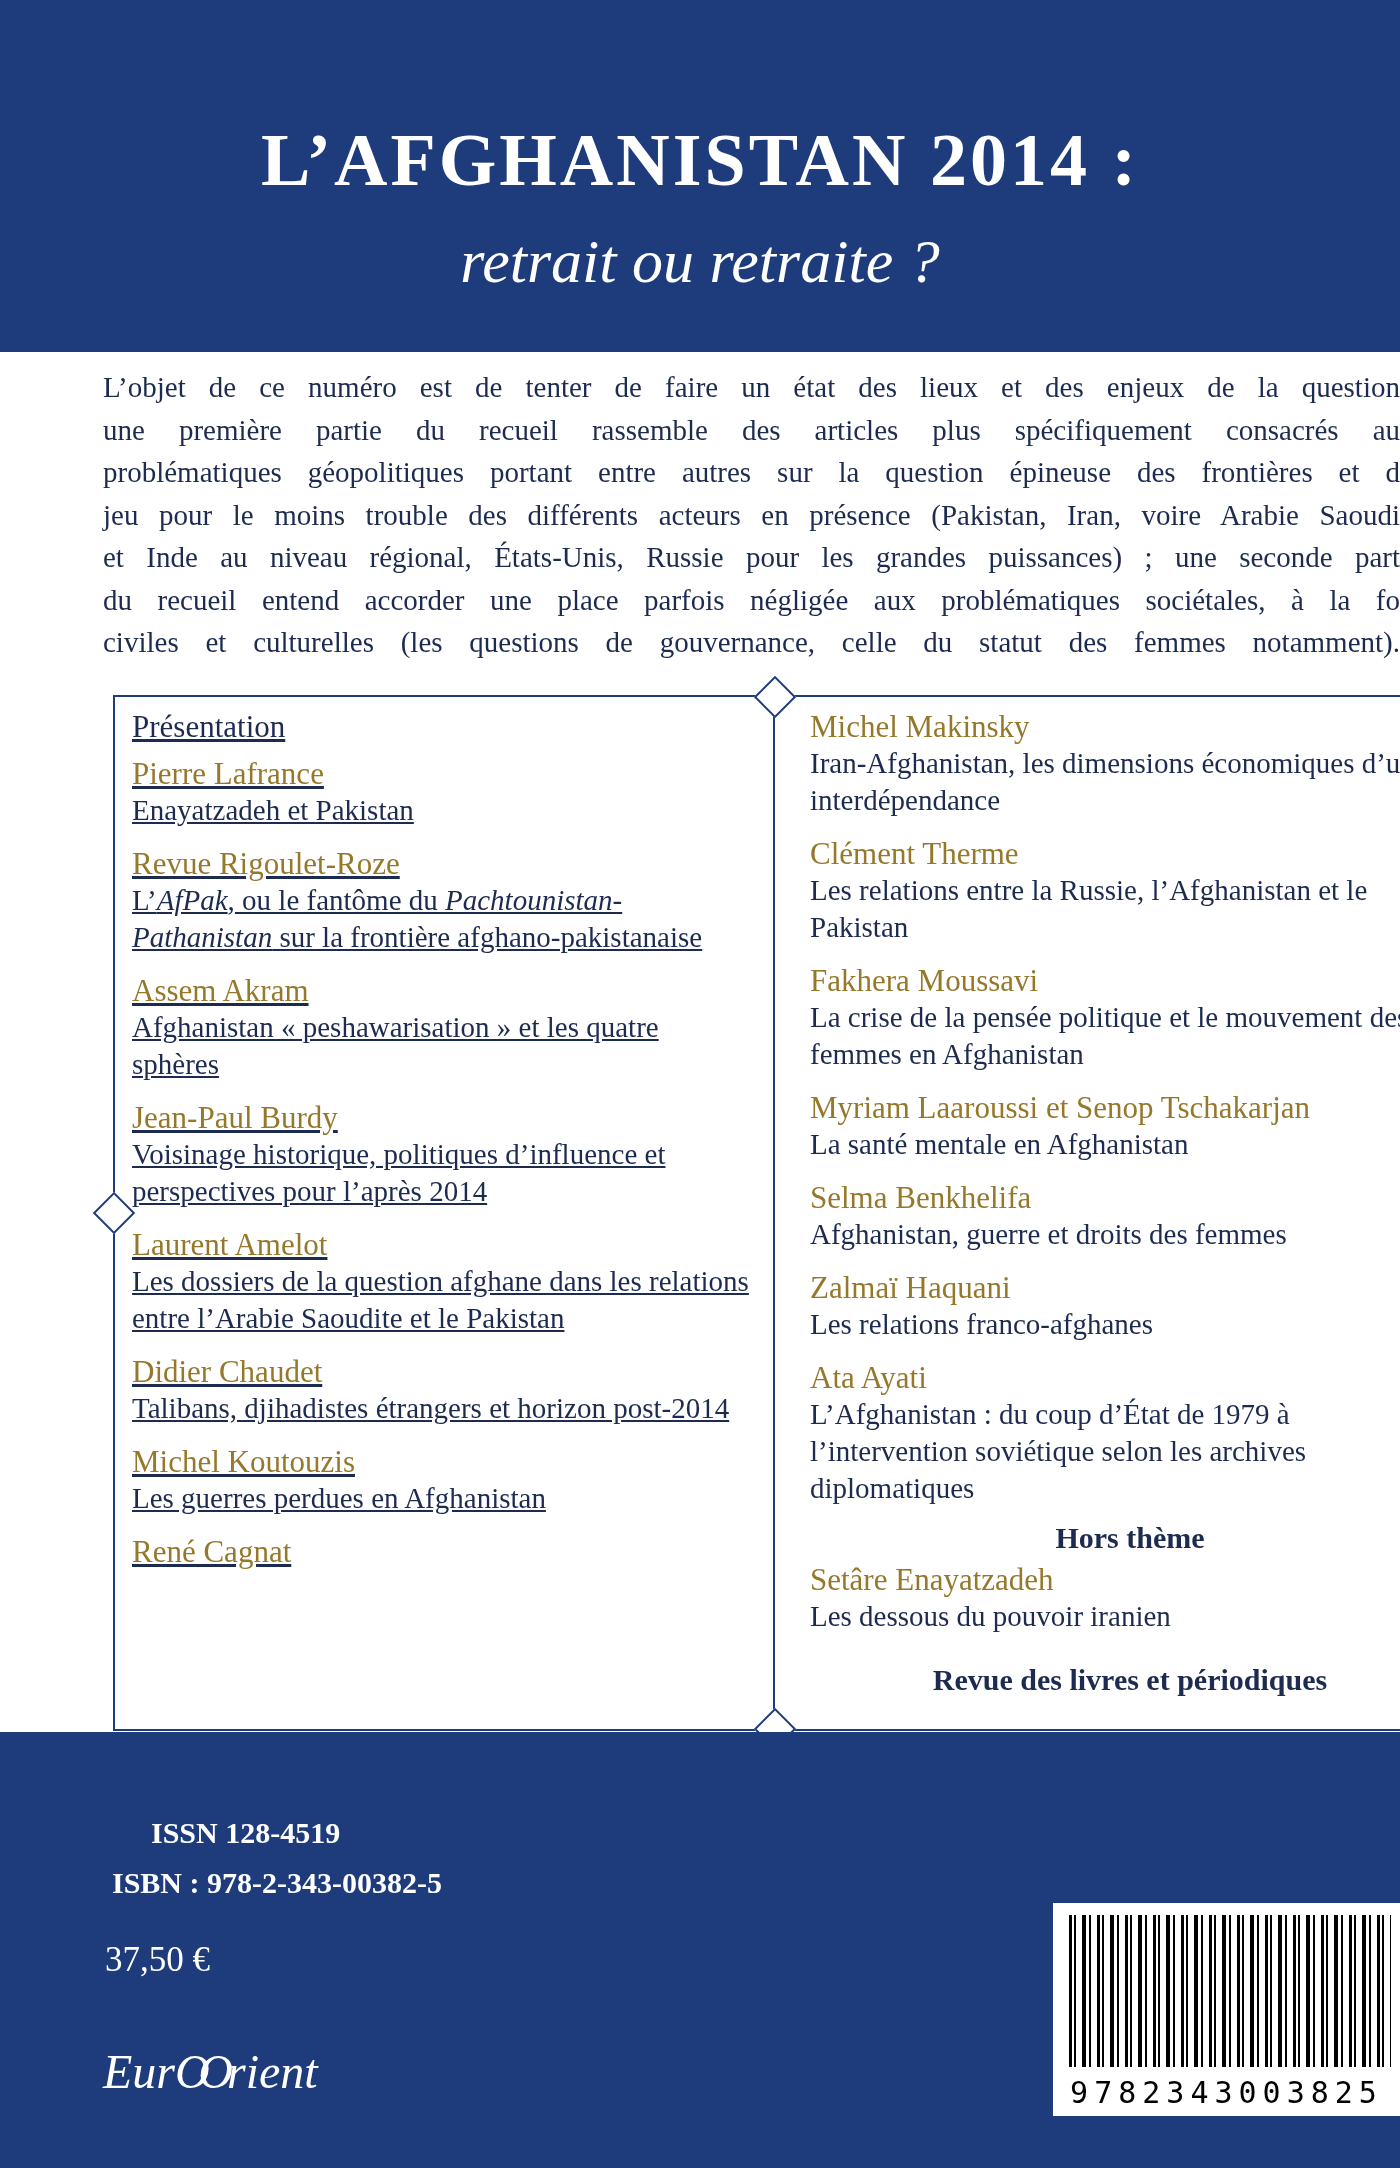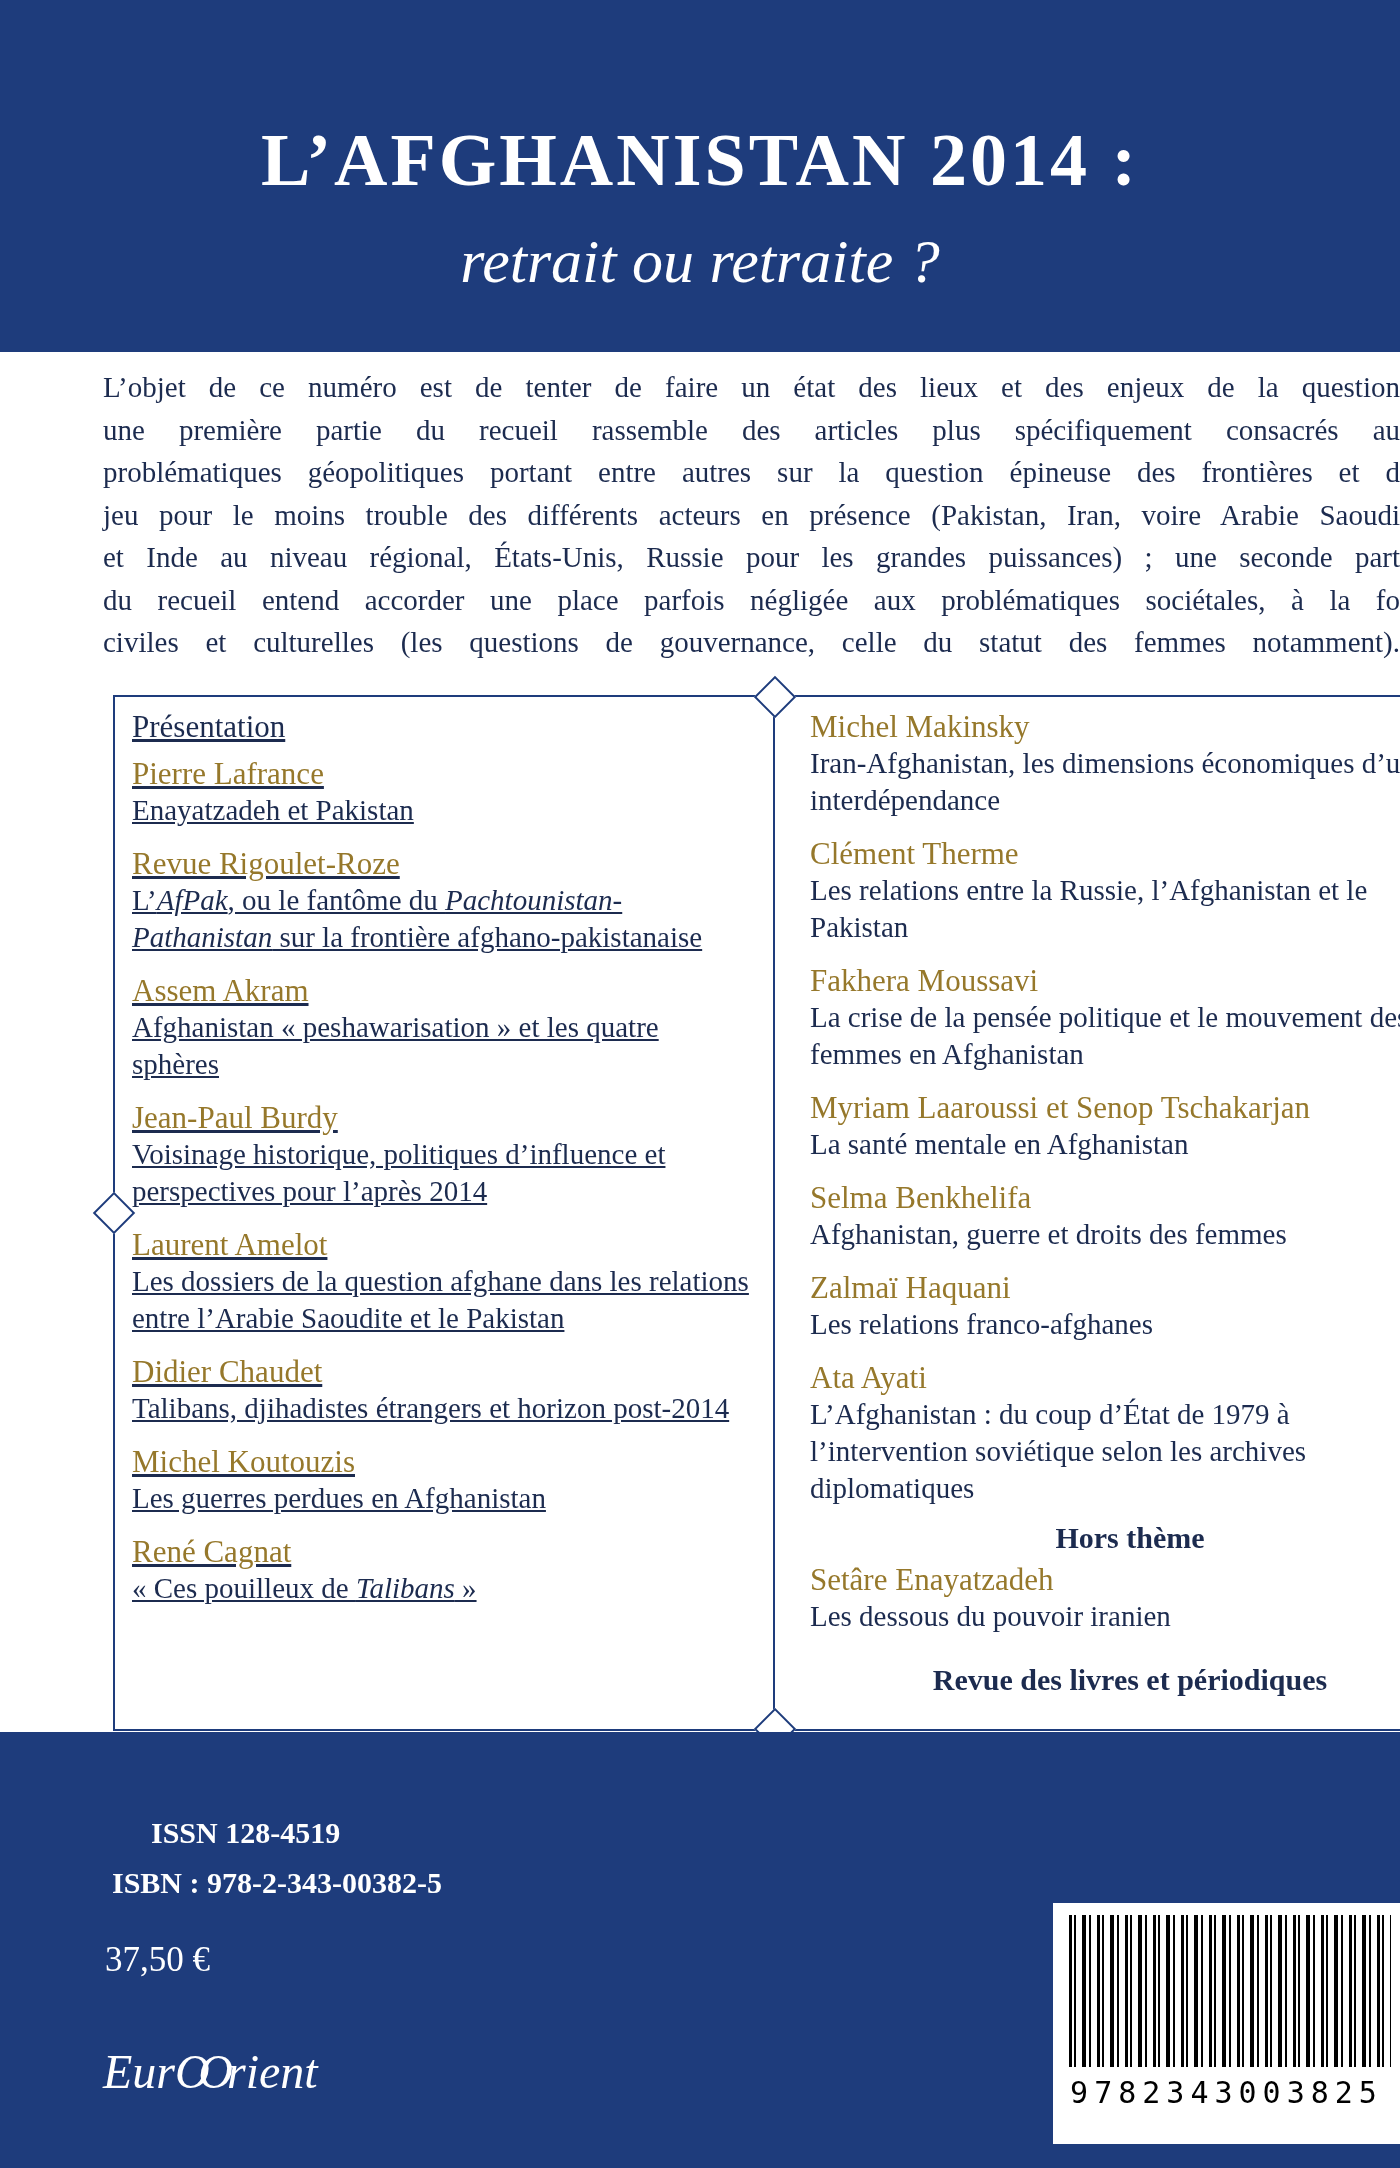--- a/index.html
+++ b/index.html
@@ -44,21 +44,21 @@
   .center-label{text-align:center;font-weight:bold;font-size:30px;line-height:38px;}
   .hors-theme{margin:-4px 0 4px 0;}
   .revue-label{margin-top:26px;}
   
   .band-bottom{position:absolute;left:0;top:1732px;width:1400px;height:436px;background:var(--navy);color:#fff;}
   .issn{position:absolute;left:105px;top:84px;font-weight:bold;font-size:30px;margin-left:46px;}
   .isbn{position:absolute;left:105px;top:134px;font-weight:bold;font-size:30px;margin-left:7px;}
   .price{position:absolute;left:105px;top:208px;font-size:35px;}
   .logo{position:absolute;left:103px;top:312px;font-style:italic;font-size:48px;}
   .logo .oo{letter-spacing:-0.24em;margin-right:0.12em;}
-  .barcode{position:absolute;left:1053px;top:171px;width:347px;height:241px;background:#ffffff;}
+  .barcode{position:absolute;left:1053px;top:171px;width:347px;height:213px;background:#ffffff;}
   .bars{position:absolute;left:16px;top:12px;width:322px;height:152px;
         background:repeating-linear-gradient(90deg,
           #000 0 3px,#fff 3px 5px,#000 5px 7px,#fff 7px 13px,
           #000 13px 17px,#fff 17px 20px,#000 20px 22px,#fff 22px 28px);}
   .barcode-number{position:absolute;left:0;right:0;top:172px;text-align:center;color:#000;
         font-family:"DejaVu Sans Mono", monospace;font-size:30px;letter-spacing:6px;}
 </style>
 </head>
 <body>
 
@@ -108,21 +108,20 @@
   <div class="entry">
     <div class="author">Didier Chaudet</div>
     <div class="work">Talibans, djihadistes étrangers et horizon post-2014</div>
   </div>
   <div class="entry">
     <div class="author">Michel Koutouzis</div>
     <div class="work">Les guerres perdues en Afghanistan</div>
   </div>
   <div class="entry">
     <div class="author">René Cagnat</div>
-    <div class="work">« Ces pouilleux de <i>Talibans</i> »</div>
   </div>
 </div>
 
 <div class="col col-right">
   <div class="entry">
     <div class="author">Michel Makinsky</div>
     <div class="work">Iran-Afghanistan, les dimensions économiques d’une interdépendance</div>
   </div>
   <div class="entry">
     <div class="author">Clément Therme</div>

